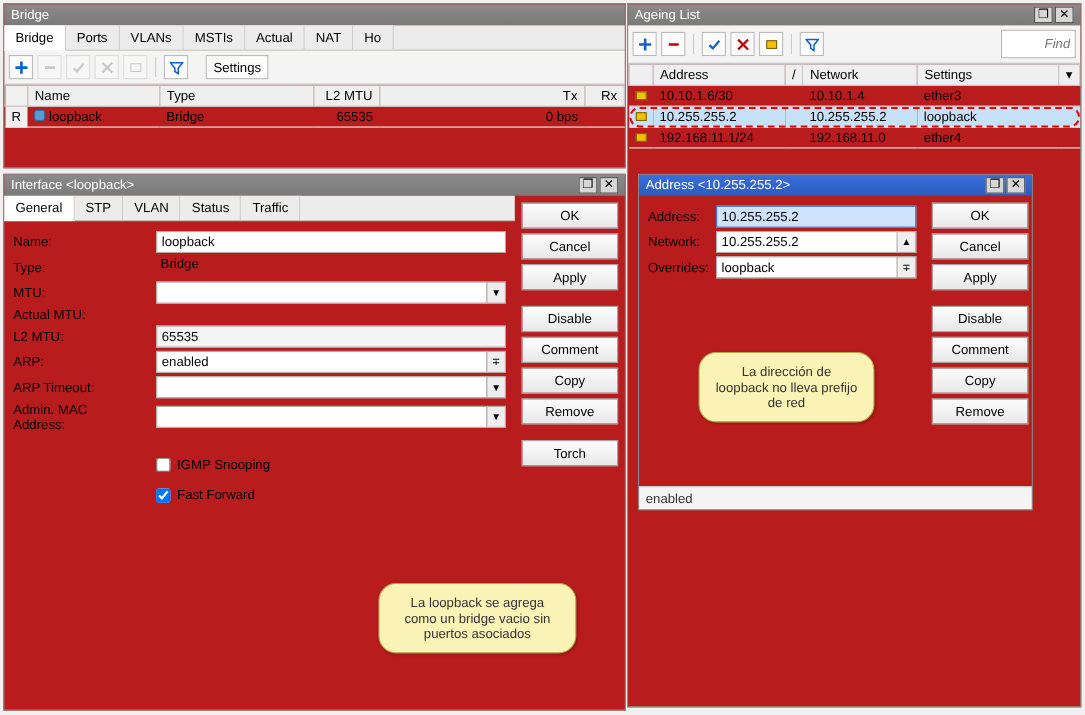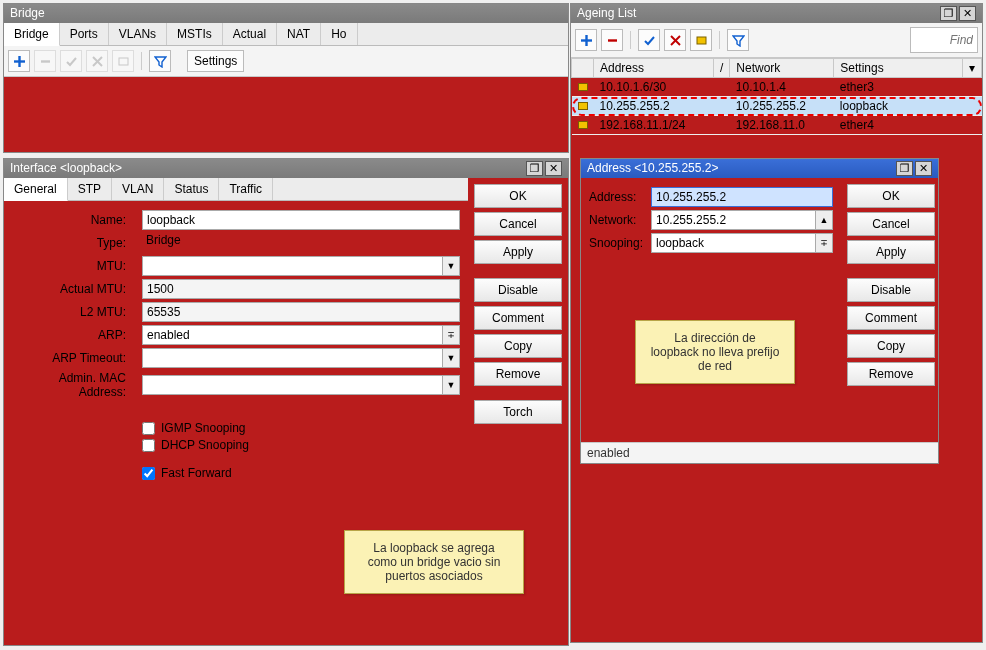--- a/index.html
+++ b/index.html
@@ -21,30 +21,30 @@
 .grid { width: 100%; border-collapse: collapse; }
 .grid th { background: #efefef; border: 1px solid #c8c8c8; text-align: left; padding: 2px 6px; font-weight: normal; }
 .grid td { border-bottom: 1px solid #eee; padding: 2px 6px; }
 .grid .rownum { width: 18px; text-align: center; background: #f0f0f0; }
 .grid .flagcell { width: 16px; }
 .rowsel { background: #c6e0f8; }
 .row-highlight { outline: 2px dashed #e00; outline-offset: -2px; border-radius: 10px; }
 
 .form { padding: 6px 8px; }
 .form-row { display: flex; align-items: center; margin: 3px 0; }
-.form-label { width: 130px; text-align: right; padding-right: 16px; }
+.form-label { width: 130px; padding-right: 16px; }
 .form-input { flex: 1; height: 20px; border: 1px solid #aaa; padding: 0 4px; background: #fff; }
 .form-input.ro { background: #f4f4f4; }
 .spin { width: 17px; height: 20px; border: 1px solid #aaa; border-left: none; background: #eee; display: flex; align-items: center; justify-content: center; font-size: 9px; cursor: pointer; }
 .cb { margin-right: 6px; }
 
 .btn-col { display: flex; flex-direction: column; gap: 4px; padding: 6px; }
 .btn { width: 88px; height: 24px; border: 1px solid #aaa; background: linear-gradient(#fdfdfd,#e8e8e8); cursor: pointer; display: flex; align-items: center; justify-content: center; }
 
-.callout { position: absolute; background: #fbf2b5; border: 1px solid #b8a548; border-radius: 0; padding: 10px 14px; text-align: center; font-size: 12px; color: #333; box-shadow: 1px 1px 2px rgba(0,0,0,0.2); }
+.callout { position: absolute; background: #fbf2b5; border: 1px solid #b8a548; border-radius: 16px; padding: 10px 14px; text-align: center; font-size: 12px; color: #333; box-shadow: 1px 1px 2px rgba(0,0,0,0.2); }
 
 .find-input { width: 68px; height: 20px; border: 1px solid #bbb; padding: 12px 4px; color: #888; font-style: italic; text-align: right; }
 
 .flag-icon { width: 10px; height: 8px; background: #f2c200; border: 1px solid #7a6000; display: inline-block; }
 .ifaceicon { width: 10px; height: 10px; background: #5a9bd5; border: 1px solid #2a6aa5; display: inline-block; border-radius: 2px; }
 
 .status-strip { border-top: 1px solid #c8c8c8; padding: 3px 6px; background: #f4f4f4; color: #333; }
 
 
 #win-bridge   { left: 3px; top: 3px; width: 566px; height: 150px; }
@@ -99,20 +99,40 @@
       </div>
     <div style="width:1px;height:18px;background:#ccc;margin:0 3px"></div>
     <div class="tbtn">
         <svg width="13" height="13">
           <path d="M1 2 L12 2 L8 7 L8 12 L5 10 L5 7 Z" fill="none" stroke="#1060d0" stroke-width="1.4"></path>
         </svg>
       </div>
     <div style="width:8px"></div>
     <div class="tbtn-wide">Settings</div>
   </div>
+  <table class="grid">
+    <tbody>
+        <tr>
+      <th class="rownum"></th>
+      <th style="width:120px">Name</th>
+      <th style="width:140px">Type</th>
+      <th style="width:60px;text-align:right">L2 MTU</th>
+      <th style="text-align:right">Tx</th>
+      <th style="width:36px;text-align:right">Rx</th>
+    </tr>
+    <tr>
+      <td class="rownum">R</td>
+      <td><span class="ifaceicon"></span> <span>loopback</span></td>
+      <td>Bridge</td>
+      <td style="text-align:right">65535</td>
+      <td style="text-align:right">0 bps</td>
+      <td></td>
+    </tr>
+  </tbody>
+    </table>
 </div>
 
 <div id="win-addrlist" class="window">
   <div class="titlebar">
     <span>Ageing List</span>
     <div class="controls">
       <div class="ctrl">❐</div>
       <div class="ctrl">✕</div>
     </div>
   </div>
@@ -215,21 +235,20 @@
             <div class="form-label">Type:</div>
             <div class="form-input ro" style="border:none;background:transparent">Bridge</div>
           </div>
         <div class="form-row">
             <div class="form-label">MTU:</div>
             <input class="form-input" value="" style="">
             <div class="spin">▼</div>
           </div>
         <div class="form-row">
             <div class="form-label">Actual MTU:</div>
-            <input class="form-input ro" value="1500" style="">
           </div>
         <div class="form-row">
             <div class="form-label">L2 MTU:</div>
             <input class="form-input ro" value="65535" style="">
           </div>
         <div class="form-row">
             <div class="form-label">ARP:</div>
             <input class="form-input" value="enabled" style="">
             <div class="spin">∓</div>
           </div>
@@ -242,25 +261,20 @@
             <div class="form-label">Admin. MAC Address:</div>
             <input class="form-input" value="" style="">
             <div class="spin">▼</div>
           </div>
         <div style="height:8px"></div>
         <div style="height:8px"></div>
         <div class="form-row">
             <div class="form-label"></div>
             <input type="checkbox" class="cb" style="">
             <span>IGMP Snooping</span>
-          </div>
-        <div class="form-row">
-            <div class="form-label"></div>
-            <input type="checkbox" class="cb" style="">
-            <span>DHCP Snooping</span>
           </div>
         <div style="height:8px"></div>
         <div class="form-row">
             <div class="form-label"></div>
             <input type="checkbox" class="cb" checked="" style="">
             <span>Fast Forward</span>
           </div>
       </div>
     </div>
     <div class="btn-col">
@@ -291,21 +305,21 @@
       <div class="form-row">
           <div class="form-label" style="width:62px">Address:</div>
           <input class="form-input" style="background: rgb(207, 227, 255); border: 1px solid rgb(58, 111, 216);" value="10.255.255.2">
         </div>
       <div class="form-row">
           <div class="form-label" style="width:62px">Network:</div>
           <input class="form-input" value="10.255.255.2" style="">
           <div class="spin">▲</div>
         </div>
       <div class="form-row">
-          <div class="form-label" style="width:62px">Snooping:</div>
+          <div class="form-label" style="width:62px">Overrides:</div>
           <input class="form-input" value="loopback" style="">
           <div class="spin">∓</div>
         </div>
     </div>
     <div class="btn-col">
       <div class="btn">OK</div>
       <div class="btn">Cancel</div>
       <div class="btn">Apply</div>
       <div style="height:6px"></div>
       <div class="btn">Disable</div>

